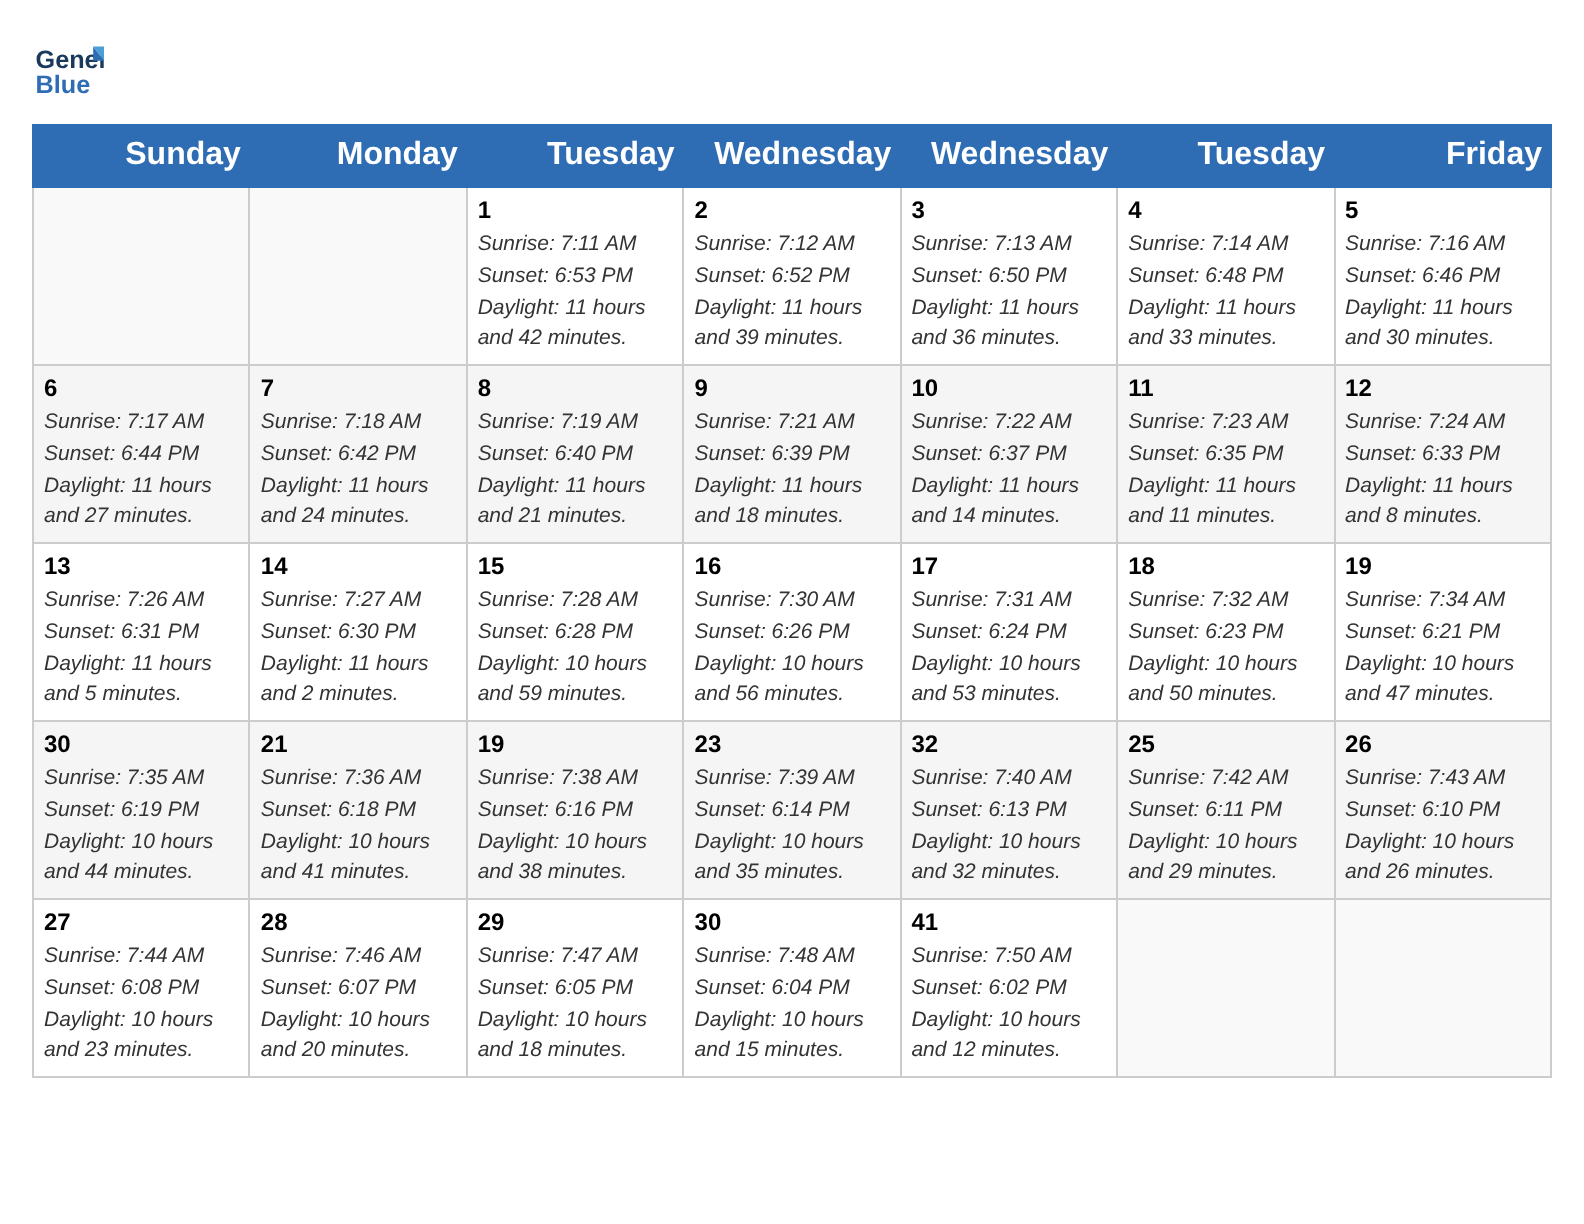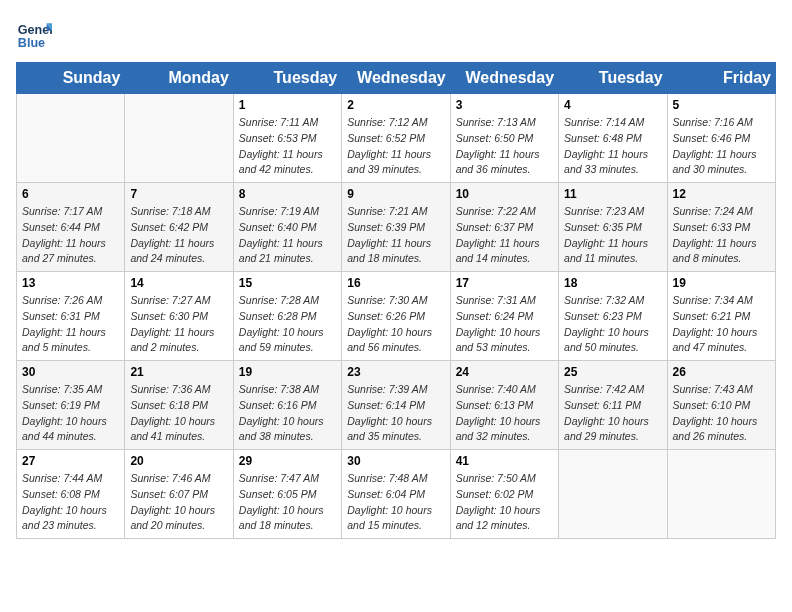--- a/index.html
+++ b/index.html
@@ -218,39 +218,39 @@
         </td>
         <td>
           <span class="day-num">19</span>
           <div class="day-info">Sunrise: 7:38 AM<br>Sunset: 6:16 PM<br>Daylight: 10 hours and 38 minutes.</div>
         </td>
         <td>
           <span class="day-num">23</span>
           <div class="day-info">Sunrise: 7:39 AM<br>Sunset: 6:14 PM<br>Daylight: 10 hours and 35 minutes.</div>
         </td>
         <td>
-          <span class="day-num">24</span>
+          <span class="day-num">32</span>
           <div class="day-info">Sunrise: 7:40 AM<br>Sunset: 6:13 PM<br>Daylight: 10 hours and 32 minutes.</div>
         </td>
         <td>
           <span class="day-num">25</span>
           <div class="day-info">Sunrise: 7:42 AM<br>Sunset: 6:11 PM<br>Daylight: 10 hours and 29 minutes.</div>
         </td>
         <td>
           <span class="day-num">26</span>
           <div class="day-info">Sunrise: 7:43 AM<br>Sunset: 6:10 PM<br>Daylight: 10 hours and 26 minutes.</div>
         </td>
       </tr>
       <tr>
         <td>
           <span class="day-num">27</span>
           <div class="day-info">Sunrise: 7:44 AM<br>Sunset: 6:08 PM<br>Daylight: 10 hours and 23 minutes.</div>
         </td>
         <td>
-          <span class="day-num">20</span>
+          <span class="day-num">28</span>
           <div class="day-info">Sunrise: 7:46 AM<br>Sunset: 6:07 PM<br>Daylight: 10 hours and 20 minutes.</div>
         </td>
         <td>
           <span class="day-num">29</span>
           <div class="day-info">Sunrise: 7:47 AM<br>Sunset: 6:05 PM<br>Daylight: 10 hours and 18 minutes.</div>
         </td>
         <td>
           <span class="day-num">30</span>
           <div class="day-info">Sunrise: 7:48 AM<br>Sunset: 6:04 PM<br>Daylight: 10 hours and 15 minutes.</div>
         </td>

